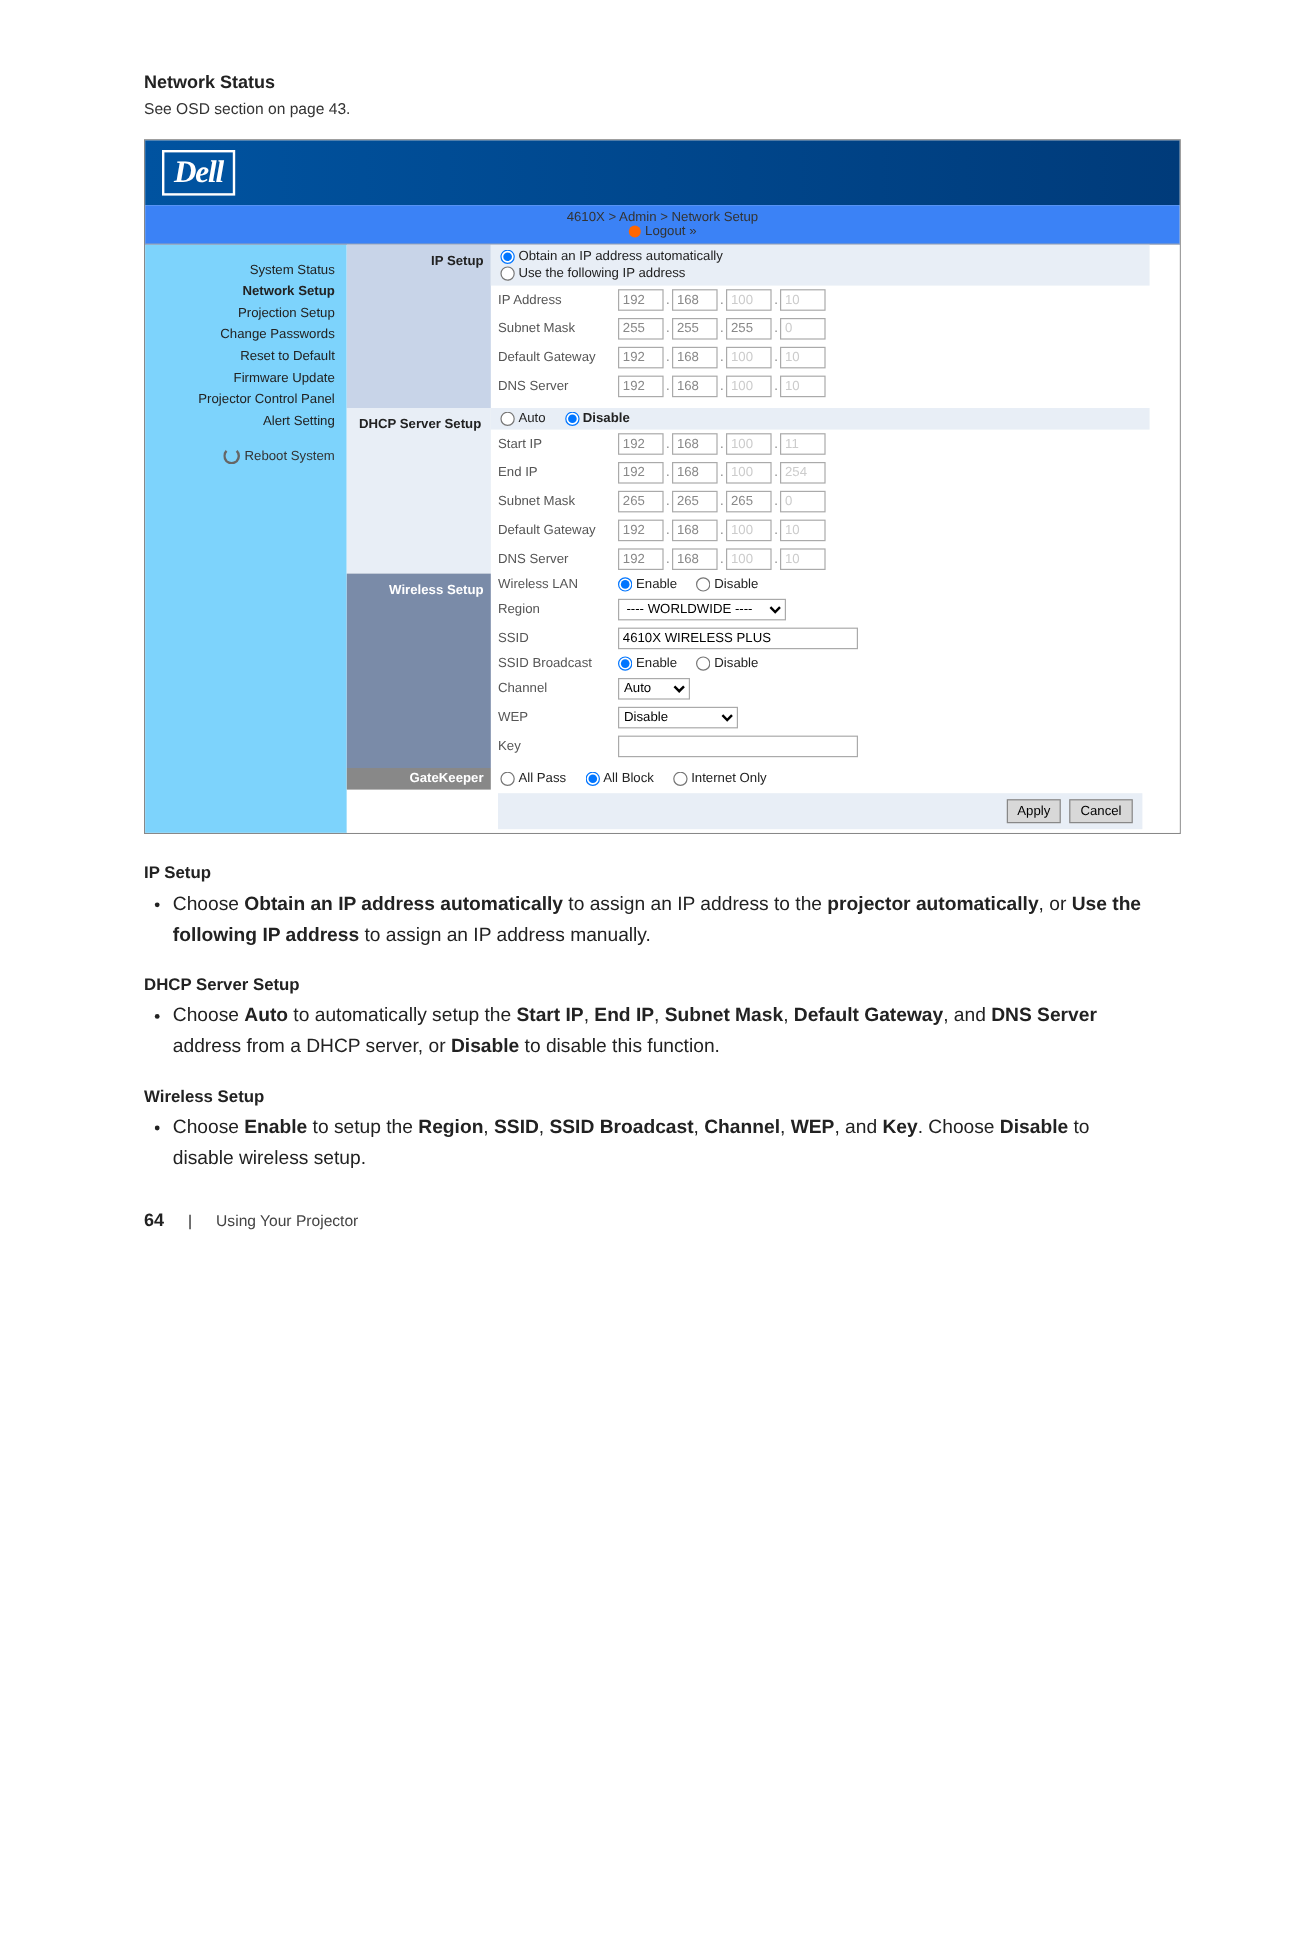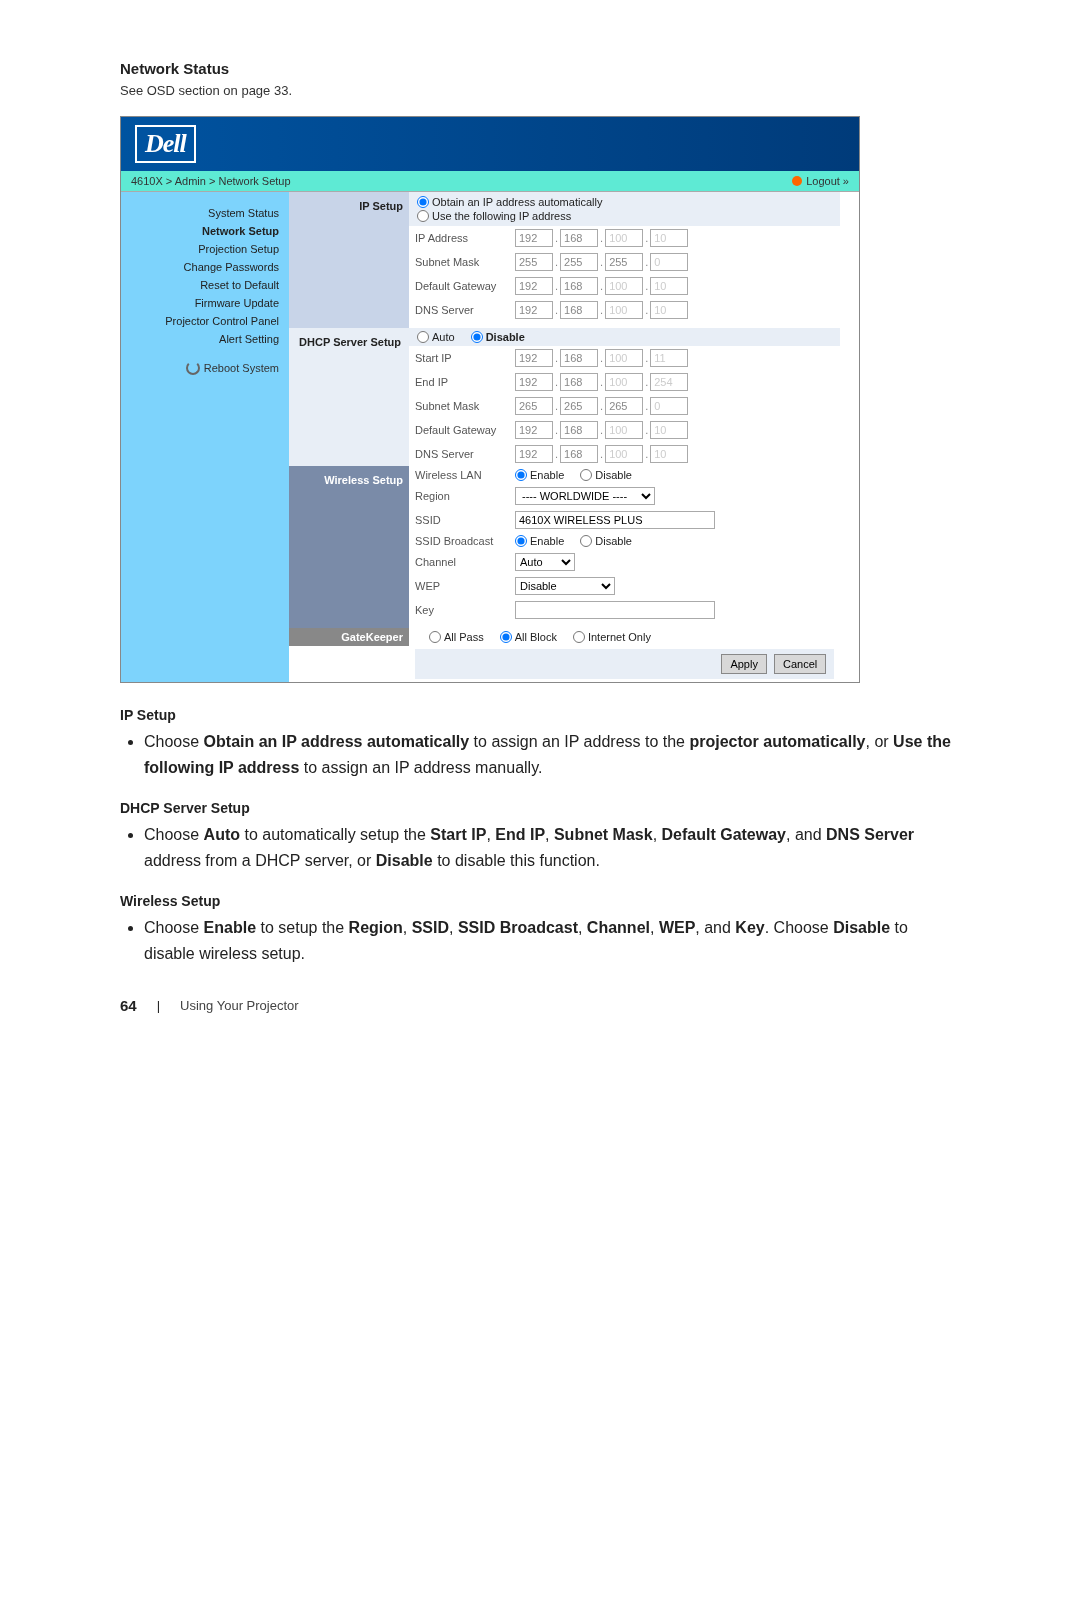--- a/index.html
+++ b/index.html
@@ -21,21 +21,21 @@
     }
     .page-subtext {
       font-size: 13px;
       margin-bottom: 18px;
       color: #333;
     }
 
     
     .browser-window {
       border: 1px solid #888;
-      width: 740px;
+      width: 864px;
       margin-bottom: 24px;
     }
 
     
     .dell-header {
       background: linear-gradient(to right, #0053a0, #003b7a);
       padding: 8px 14px;
       display: flex;
       align-items: center;
     }
@@ -46,27 +46,28 @@
       font-style: italic;
       letter-spacing: -1px;
       background: #0053a0;
       padding: 2px 8px;
       border: 2px solid #fff;
       font-family: Georgia, serif;
     }
 
     
     .nav-bar {
-      background: #5eead4;
+      background: #3b82f6;
       padding: 4px 10px;
       font-size: 11px;
       display: flex;
       justify-content: space-between;
       align-items: center;
       border-bottom: 1px solid #aaa;
+      flex-direction: column;
     }
     .nav-breadcrumb { color: #333; }
     .logout-btn {
       font-size: 11px;
       color: #333;
       display: flex;
       align-items: center;
       gap: 4px;
     }
     .logout-dot {
@@ -274,21 +275,21 @@
       height: 12px;
     }
     select {
       background: #fff;
     }
   </style>
 </head>
 <body>
 
 <div class="page-heading">Network Status</div>
-<div class="page-subtext">See OSD section on page 33.</div>
+<div class="page-subtext">See OSD section on page 43.</div>
 
 <div class="browser-window">
 
   <div class="dell-header">
     <div class="dell-logo">De<span style="font-style:italic">ll</span></div>
   </div>
 
   <div class="nav-bar">
     <span class="nav-breadcrumb">4610X &gt; Admin &gt; Network Setup</span>
     <span class="logout-btn">
@@ -564,21 +565,21 @@
         </tr>
 
         <tr style="height:2px;">
               <td></td>
               <td></td>
               <td></td>
             </tr>
 
         <tr>
           <td class="section-header-cell gatekeeper">GateKeeper</td>
-          <td colspan="2" style="padding:3px 20px;">
+          <td colspan="2" style="padding:3px 8px;">
             <div class="radio-options">
               <label class="radio-label">
                 <input type="radio" name="gatekeeper" style="">
                 <span>All Pass</span>
               </label>
               <label class="radio-label">
                 <input type="radio" name="gatekeeper" checked="" style="">
                 <span>All Block</span>
               </label>
               <label class="radio-label">

